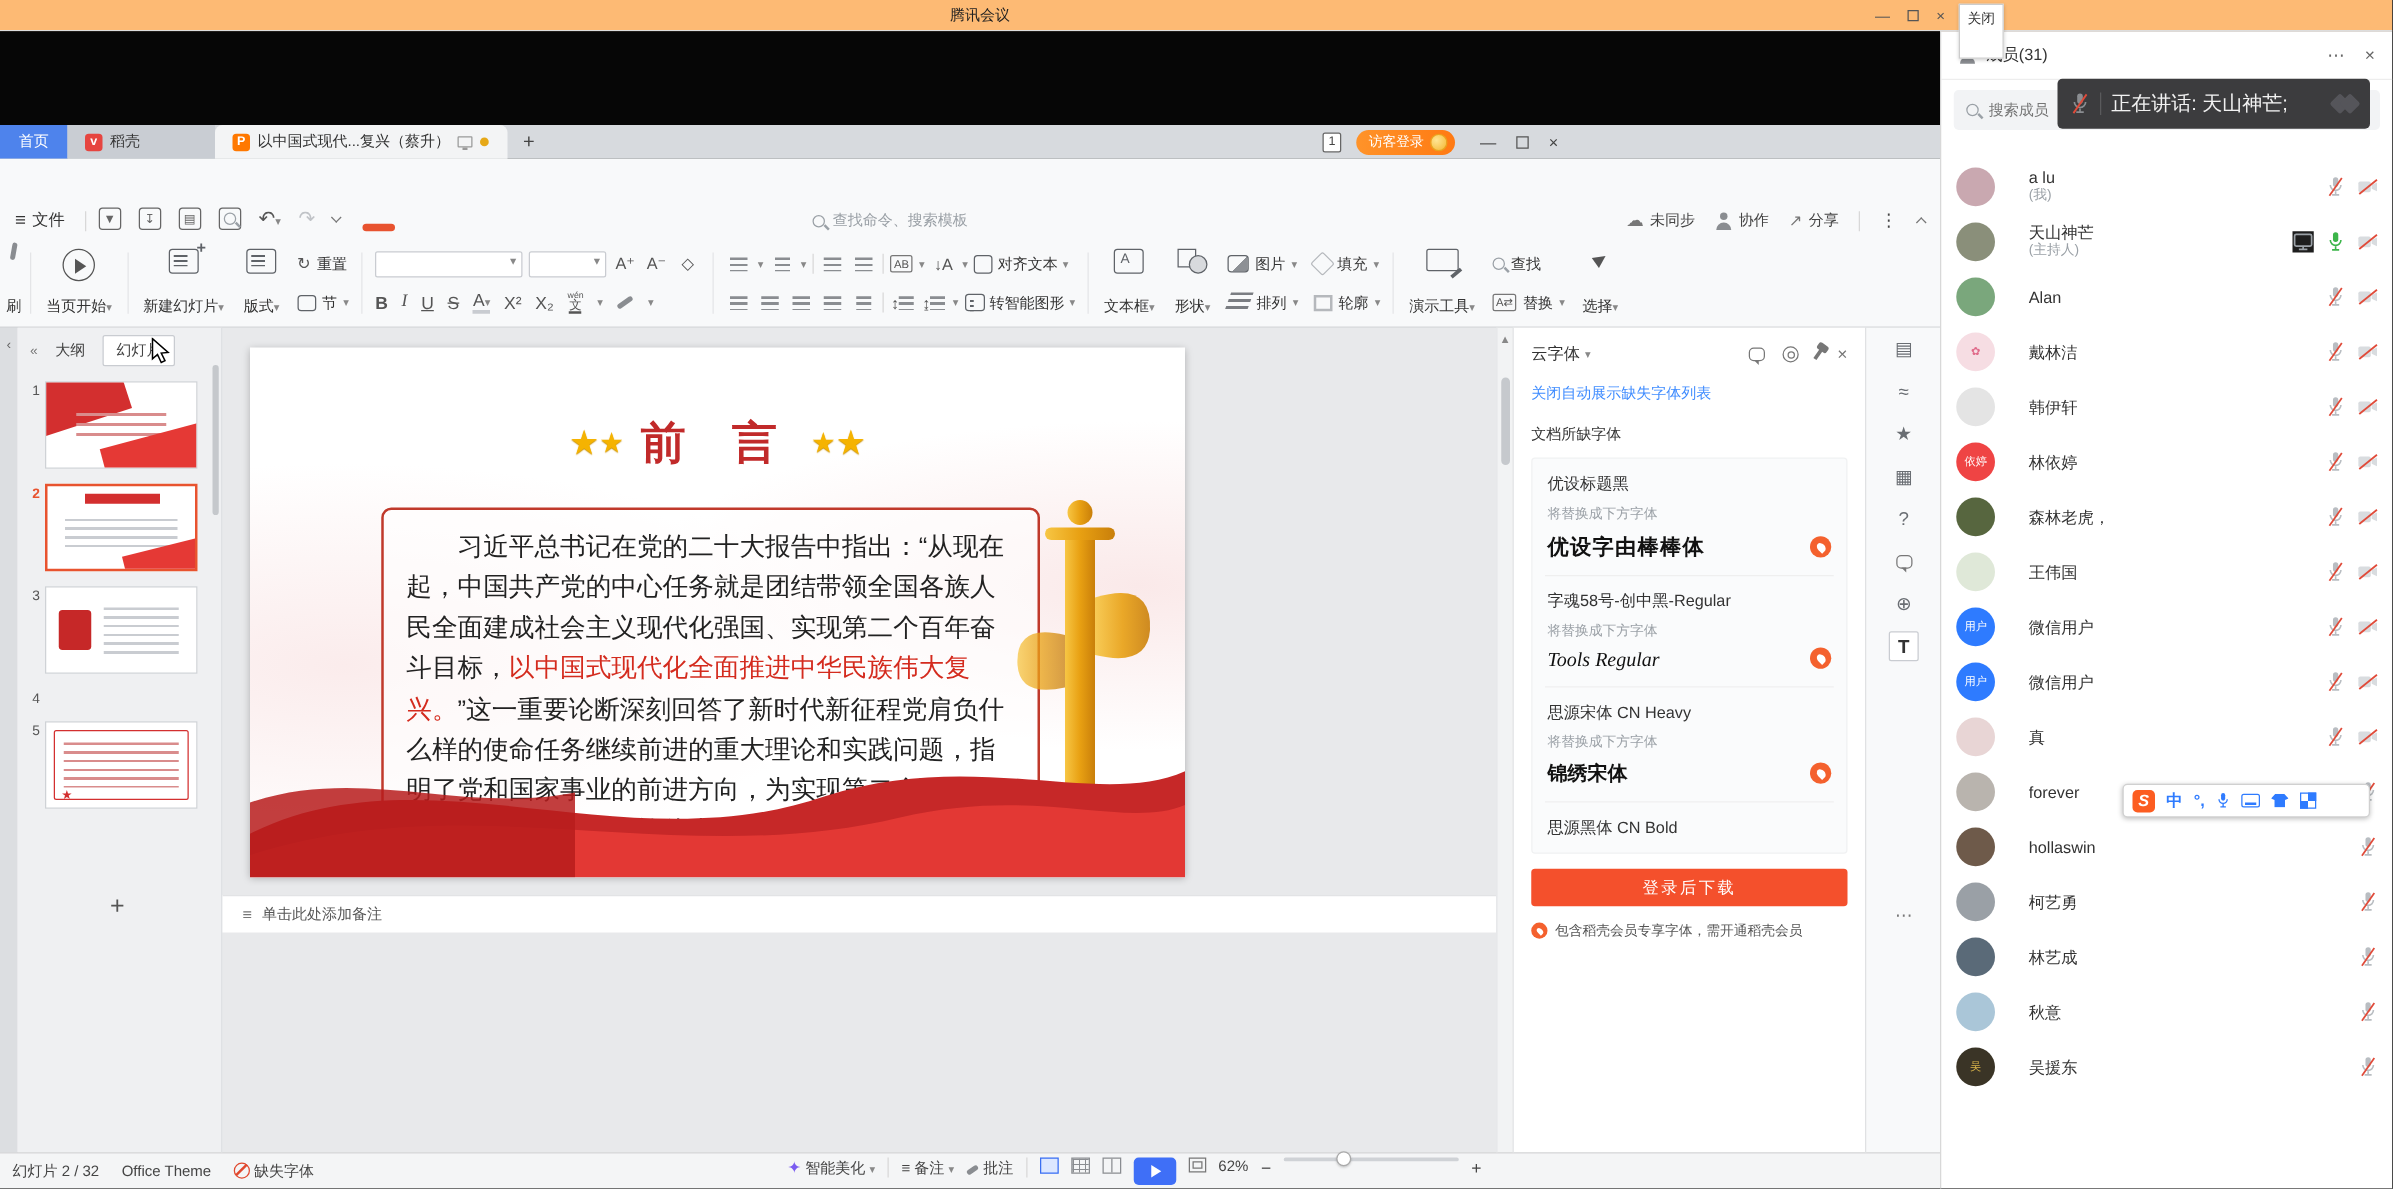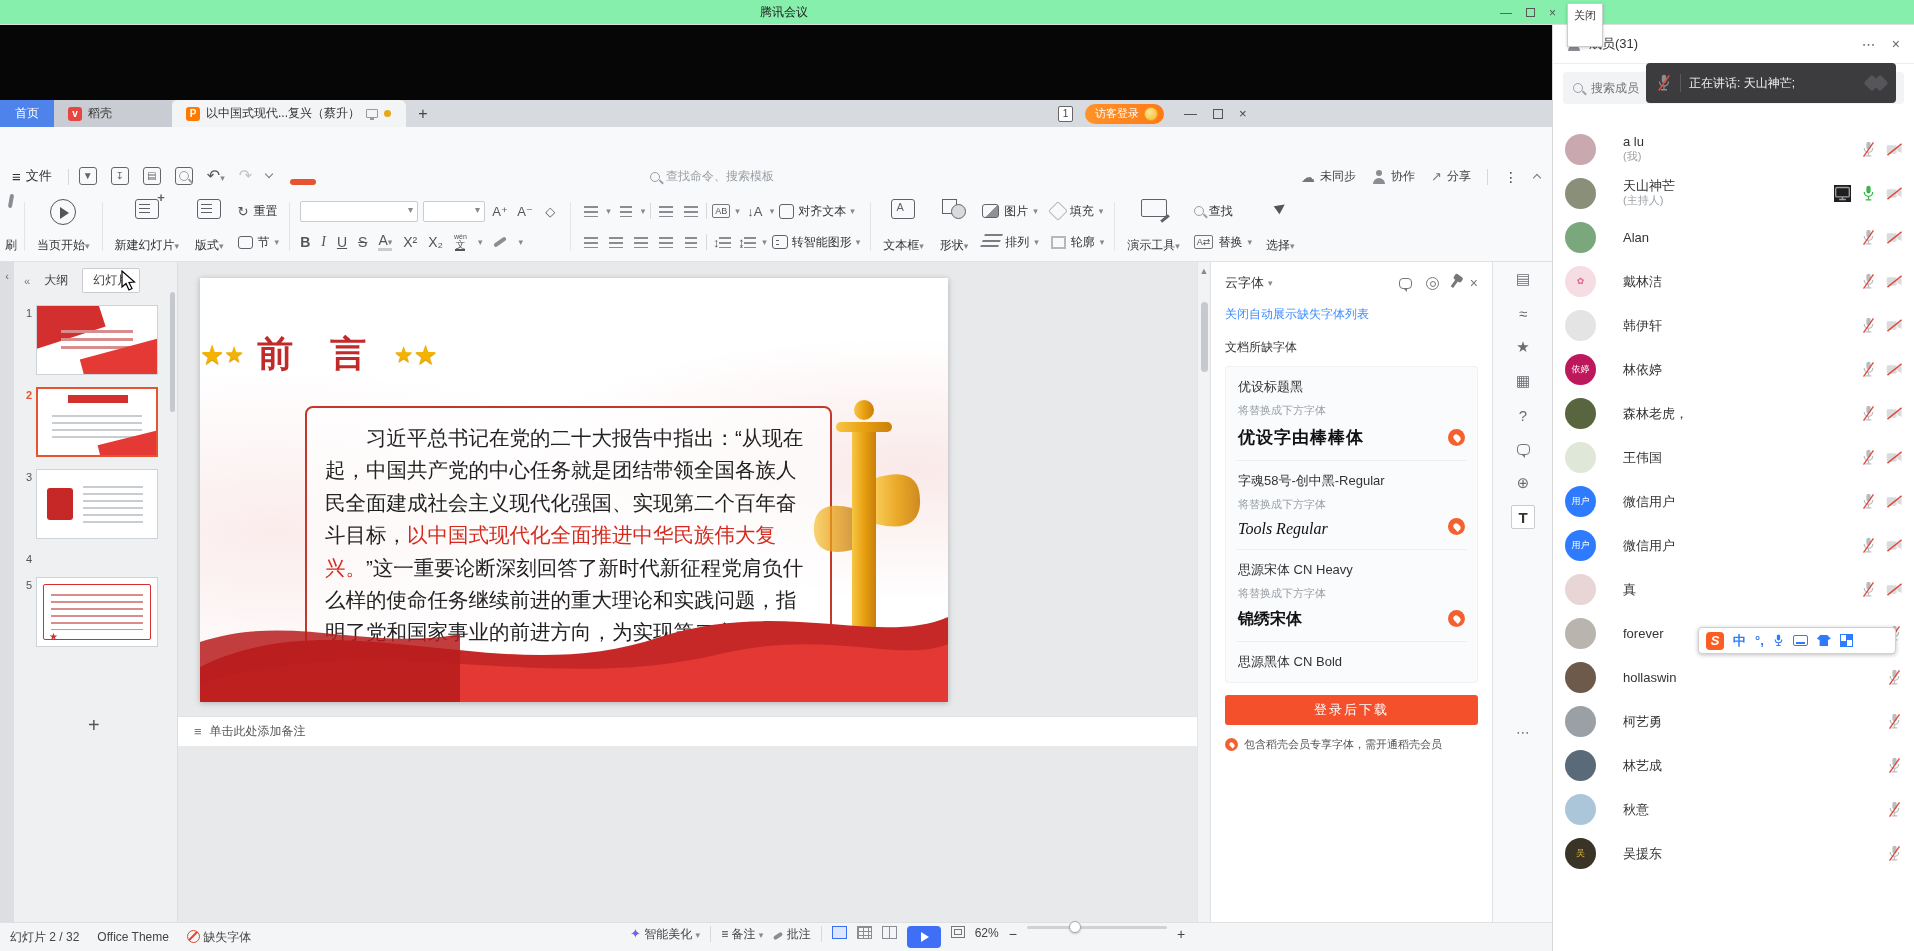--- a/index.html
+++ b/index.html
@@ -2,21 +2,21 @@
 <html><head>
 <meta charset="utf-8">
 <style>
   *{margin:0;padding:0;box-sizing:border-box}
   html,body{background:#000}
   body{font-family:"Liberation Sans","DejaVu Sans",sans-serif;}
   .screen{position:relative;width:1914px;height:951px;overflow:hidden;background:#1e1e1e;font-size:12px;color:#333}
   .abs{position:absolute}
 
   
-  .mt-bar{left:0;top:0;width:1914px;height:25px;background:#86efac;border-bottom:1px solid #ddd}
+  .mt-bar{left:0;top:0;width:1914px;height:25px;background:#fdba74;border-bottom:1px solid #ddd}
   .mt-title{left:0;top:0;width:1568px;height:25px;line-height:25px;text-align:center;color:#222;font-size:12px}
   .mt-ctrls{right:352px;top:0;height:25px;display:flex;align-items:center;gap:14px;color:#555;font-size:12px;padding-right:6px}
   .mt-ctrls .box{width:9px;height:9px;border:1px solid #555;display:inline-block}
   .close-tip{left:1567px;top:3px;width:36px;height:44px;background:#fff;border:1px solid #ccc;box-shadow:0 1px 3px rgba(0,0,0,.2);font-size:11px;color:#333;text-align:center;line-height:15px;padding-top:4px;z-index:60;overflow:hidden}
 
   .black-top{left:0;top:25px;width:1552px;height:75px;background:#060606}
 
   
   .tabbar{left:0;top:100px;width:1552px;height:27px;background:#d7dade;display:flex;align-items:stretch}
   .tab{display:flex;align-items:center;gap:6px;padding:0 14px;font-size:12px;color:#333}
@@ -125,21 +125,21 @@
   .s-item[data-kind="content"] .thumb::before{content:"";position:absolute;inset:6px;border:1px solid #d32f2f;border-radius:2px}
   .s-item[data-kind="content"] .th-lines{top:16px;height:36px;background:repeating-linear-gradient(#d98c8c 0 2px,transparent 2px 7px)}
   .s-item[data-kind="content"] .thumb::after{content:"★";position:absolute;left:12px;bottom:4px;color:#d32f2f;font-size:10px}
   .lp-add{position:absolute;left:74px;top:452px;font-size:20px;color:#555}
   .lp-scroll{position:absolute;right:2px;top:30px;width:5px;height:120px;background:#c5c8cc;border-radius:3px}
 
   
   .canvas{left:178px;top:262px;width:1019px;height:660px;background:#e8e9eb}
   .slide{position:absolute;left:22px;top:16px;width:748px;height:424px;background:#fff;box-shadow:0 1px 6px rgba(0,0,0,.25);overflow:hidden;
     background-image:radial-gradient(ellipse at 10% 60%,rgba(243,200,200,.35),transparent 45%),radial-gradient(ellipse at 95% 45%,rgba(243,200,200,.4),transparent 40%)}
-  .sl-title{position:absolute;left:0;right:0;top:52px;white-space:nowrap}
+  .sl-title{position:absolute;left:0;right:0;top:52px;text-align:center;white-space:nowrap}
   .sl-title .st{color:#f5b301;font-size:27px;text-shadow:0 1px 1px #c98f00;vertical-align:middle}
   .sl-title .st.sm{font-size:22px}
   .sl-title .tt{color:#c12a2a;font-family:"Liberation Serif",serif;font-weight:bold;font-size:36px;letter-spacing:14px;margin:0 10px;vertical-align:middle}
   .sl-box{position:absolute;left:105px;top:128px;width:527px;height:264px;border:2px solid #c0392b;border-radius:8px;background:rgba(255,255,255,.6);padding:14px 18px}
   .sl-box p{font-size:20.5px;line-height:1.58;color:#222;text-indent:2em;font-family:"Liberation Sans",sans-serif}
   .sl-box .red{color:#d42b1e}
   .pillar{position:absolute;right:6px;top:110px;width:140px;height:300px}
   .sl-ribbon{position:absolute;left:0;bottom:0;width:748px;height:130px}
   .notesbar{left:178px;top:716px;width:1019px;height:30px;background:#fff;border-top:1px solid #e2e3e5;display:flex;align-items:center;gap:8px;padding:0 16px;color:#555}
   .cv-scroll{left:1197px;top:262px;width:13px;height:660px;background:#f2f3f4;border-left:1px solid #e4e5e7}
@@ -218,21 +218,21 @@
   .m-sub:empty{display:none}
   .m-icons{margin-left:auto;display:flex;align-items:center;gap:9px}
   .mi{display:none;width:17px;height:17px}
   .m-row[data-screen="true"] .mi.screen{display:block}
   .m-row[data-mic="off"] .mi.mic-off{display:block}
   .m-row[data-mic="on"] .mi.mic-on{display:block}
   .m-row[data-cam="off"] .mi.cam-off{display:block}
 
   
   .toast{left:1646px;top:63px;width:250px;height:40px;background:#3c3c3e;border-radius:4px;display:flex;align-items:center;gap:8px;padding:0 10px;z-index:40}
-  .toast .txt{color:#f1f1f1;font-size:12px;white-space:nowrap}
+  .toast .txt{color:#f1f1f1;font-size:16px;white-space:nowrap}
   .toast .sep{width:1px;height:18px;background:#5a5a5c}
   .toast .logo{margin-left:auto;display:flex;gap:3px}
   .toast .logo i{width:12px;height:12px;background:#55555a;transform:rotate(45deg);border-radius:2px}
 
   
   .sogou{left:1698px;top:627px;width:198px;height:27px;background:#fff;border:1px solid #d0d0d0;border-radius:4px;box-shadow:0 1px 4px rgba(0,0,0,.25);display:flex;align-items:center;gap:9px;padding:0 7px;z-index:50}
   .sg-s{width:18px;height:18px;background:#fc5d21;color:#fff;border-radius:4px;font-weight:bold;font-style:italic;display:flex;align-items:center;justify-content:center;font-size:13px}
   .sg-t{color:#2e7bff;font-size:13px;font-weight:bold}
   .sg-k{width:15px;height:11px;border:1.5px solid #2e7bff;border-radius:2px;position:relative}
   .sg-k::after{content:"";position:absolute;left:2px;right:2px;bottom:1.5px;height:1.5px;background:#2e7bff}
@@ -798,21 +798,21 @@
               <line x1="3" y1="22" x2="17" y2="2" stroke="#e04b3a" stroke-width="2"></line>
             </svg>
           <svg class="mi cam-off" viewBox="0 0 24 20">
               <rect x="1" y="4" width="14" height="12" rx="2" fill="#d9dcdf"></rect>
               <path d="M16 8l6-3v10l-6-3z" fill="#d9dcdf"></path>
               <line x1="2" y1="18" x2="22" y2="2" stroke="#e04b3a" stroke-width="2"></line>
             </svg>
         </span>
       </div>
         <div class="m-row" data-mic="off" data-cam="off" data-screen="false">
-        <span class="avatar" style="background: #be185d;">依婷</span>
+        <span class="avatar" style="background: #ef4444;">依婷</span>
         <span class="m-names">
           <span class="m-name">林依婷</span>
 
         </span>
         <span class="m-icons">
 
           <svg class="mi mic-off" viewBox="0 0 20 24">
               <rect x="7" y="1" width="6" height="11" rx="3" fill="#b9bdc2"></rect>
               <path d="M4 10a6 6 0 0 0 12 0" fill="none" stroke="#b9bdc2" stroke-width="1.8"></path>
               <path d="M10 17v4M6 21h8" stroke="#b9bdc2" stroke-width="1.8"></path>

